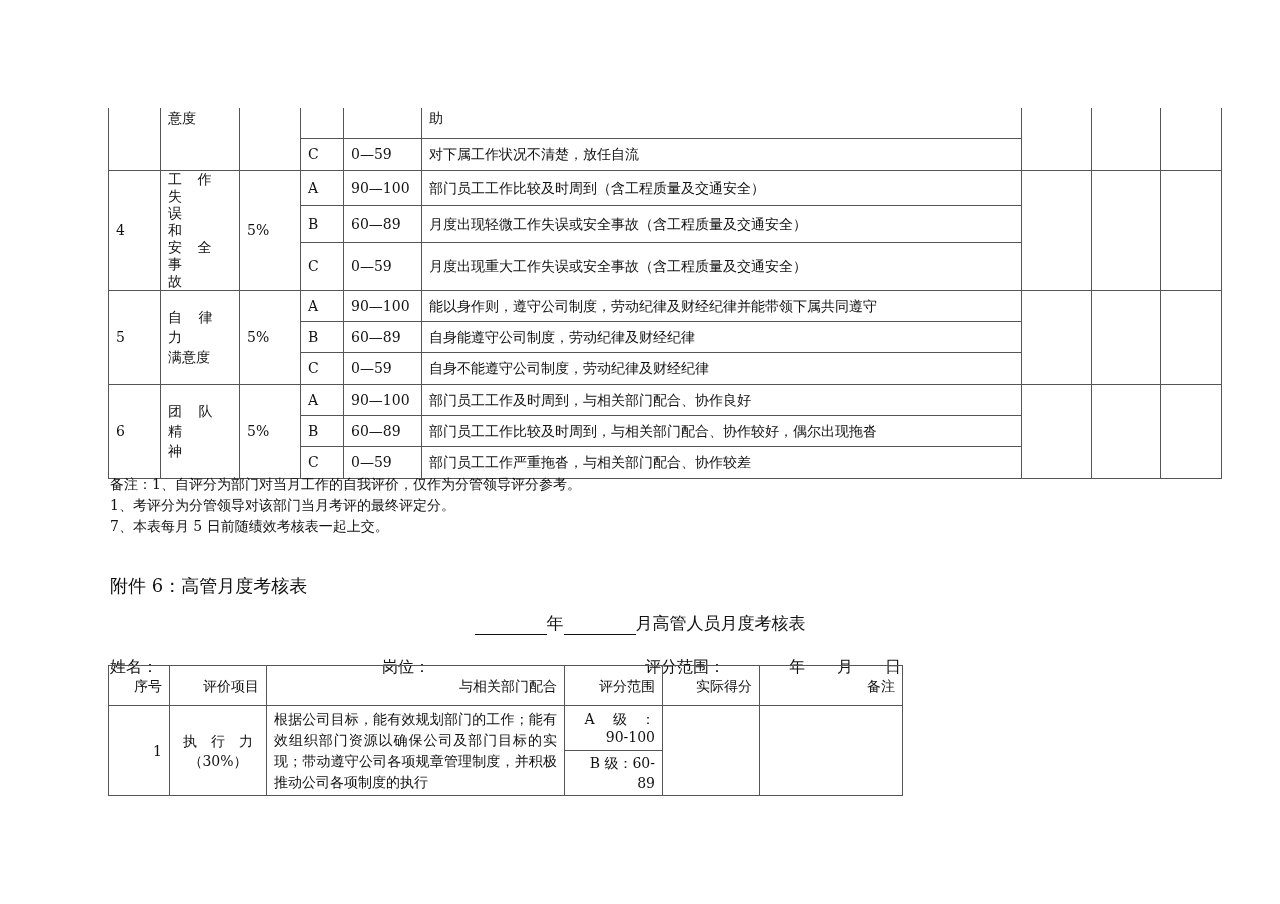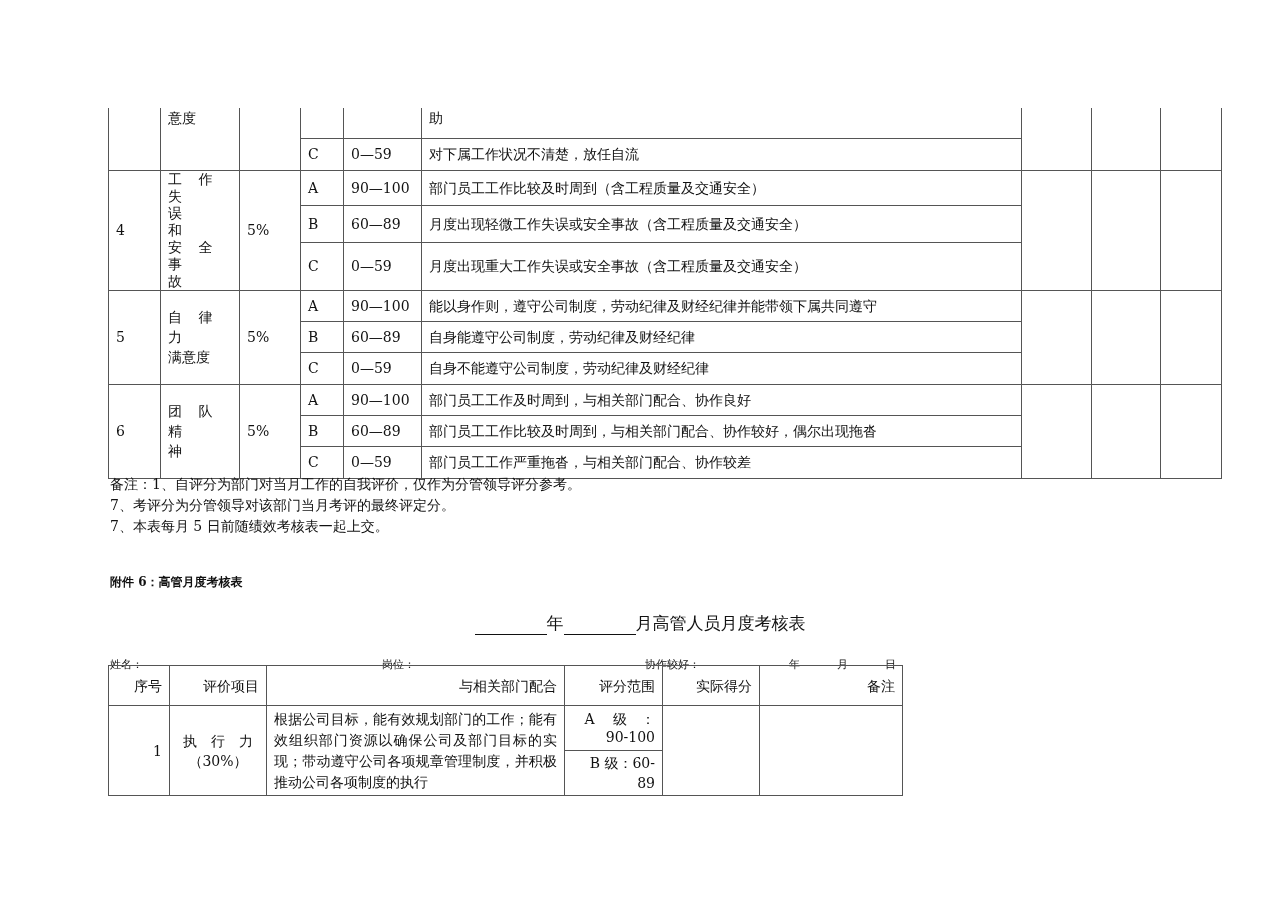--- a/index.html
+++ b/index.html
@@ -5,24 +5,24 @@
   html, body { margin: 0; padding: 0; background: #ffffff; }
   body { width: 1280px; height: 904px; position: relative; overflow: hidden;
          font-family: "DejaVu Serif", "Liberation Serif", serif; color: #111; font-size: 14px; }
   .abs { position: absolute; margin-top: 12px; }
   table.grid { border-collapse: collapse; position: absolute; table-layout: fixed; padding-left: 36px; }
   table.grid td { border: 1px solid #555; padding: 0 7px; vertical-align: middle; font-size: 14px; line-height: 20px; }
   .t1 { left: 108px; top: 108px; }
   .t1 td.noTop { border-top: none; }
   .spaced { letter-spacing: 6px; }
   .note { left: 110px; font-size: 14px; line-height: 21px; }
-  .heading { left: 110px; top: 562px; font-weight: bold; font-size: 12px; }
+  .heading { left: 110px; top: 562px; font-weight: normal; font-size: 18px; }
   .title { left: 0; width: 1280px; top: 600px; text-align: center; font-size: 17px; }
   .title .blank { display: inline-block; width: 72px; border-bottom: 1px solid #111; height: 18px; vertical-align: bottom; }
-  .info { top: 645px; font-size: 11px; }
+  .info { top: 645px; font-size: 16px; }
   .t2 { left: 108px; top: 665px; }
   .t2 td { line-height: 21px; text-align: right; }
 </style>
 </head>
 <body>
 
 <table class="grid t1">
   <colgroup>
     <col style="width:52px">
       <col style="width:79px">
@@ -48,21 +48,21 @@
     <td rowspan="2" class="noTop"></td>
   </tr>
   <tr style="height:32px">
     <td>C</td>
     <td>0—59</td>
     <td>对下属工作状况不清楚，放任自流</td>
   </tr>
 
   <tr style="height:31px">
     <td rowspan="3">4</td>
-    <td rowspan="3" style="line-height:17px;">
+    <td rowspan="3" style="line-height:17px;font-family:Liberation Serif, serif;">
       <div class="spaced">工 作 失</div>
       <div>误</div>
       <div>和</div>
       <div class="spaced">安 全 事</div>
       <div>故</div>
     </td>
     <td rowspan="3">5%</td>
     <td>A</td>
     <td>90—100</td>
     <td>部门员工工作比较及时周到（含工程质量及交通安全）</td>
@@ -127,32 +127,32 @@
   </tr>
   <tr style="height:32px">
     <td>C</td>
     <td>0—59</td>
     <td>部门员工工作严重拖沓，与相关部门配合、协作较差</td>
   </tr>
 </tbody>
   </table>
 
 <div class="abs note" style="top:462px;">备注：1、自评分为部门对当月工作的自我评价，仅作为分管领导评分参考。</div>
-<div class="abs note" style="top:483px;">7、考评分为分管领导对该部门当月考评的最终评定分。</div>
+<div class="abs note" style="top:483px;">1、考评分为分管领导对该部门当月考评的最终评定分。</div>
 <div class="abs note" style="top:504px;">7、本表每月 5 日前随绩效考核表一起上交。</div>
 
 <div class="abs heading">附件 6：高管月度考核表</div>
 
 <div class="abs title">
   <span class="blank"></span><span>年</span><span class="blank"></span><span>月高管人员月度考核表</span>
 </div>
 
 <div class="abs info" style="left:110px;">姓名：</div>
 <div class="abs info" style="left:382px;">岗位：</div>
-<div class="abs info" style="left:645px;">协作较好：</div>
+<div class="abs info" style="left:645px;">评分范围：</div>
 <div class="abs info" style="left:789px;">年</div>
 <div class="abs info" style="left:837px;">月</div>
 <div class="abs info" style="left:885px;">日</div>
 
 <table class="grid t2">
   <colgroup>
     <col style="width:61px">
       <col style="width:97px">
       <col style="width:298px">
     <col style="width:98px">

